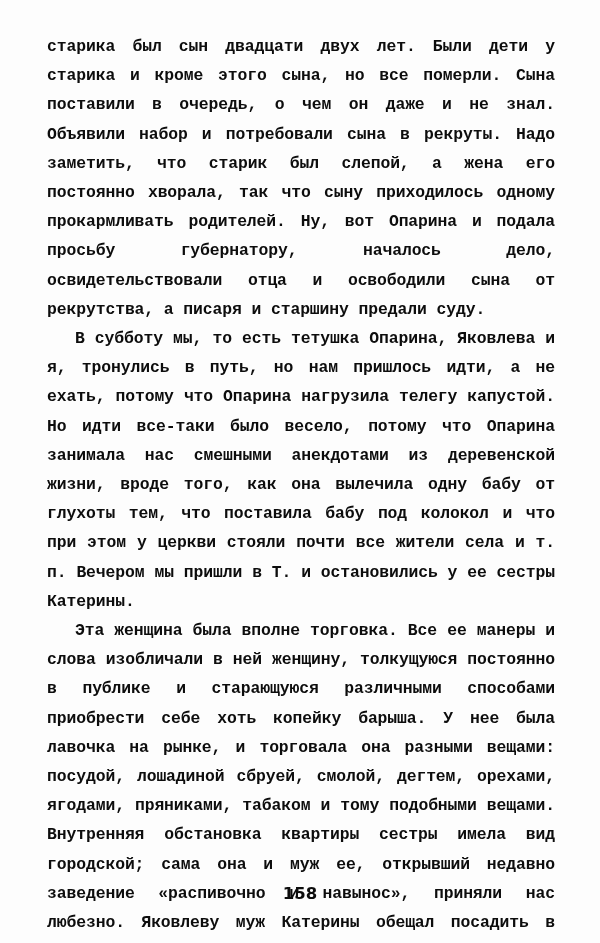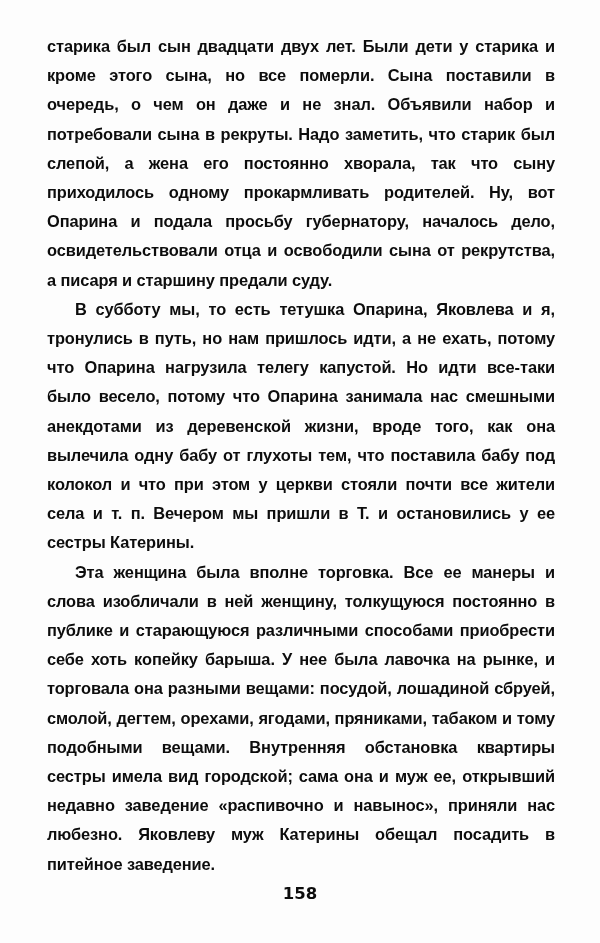--- a/index.html
+++ b/index.html
@@ -29,21 +29,21 @@
     top: 32px;
     width: 508px;
   }
   .para {
     margin: 0 0 0 0;
     text-align: justify;
     text-justify: inter-word;
     font-size: 16.4px;
     line-height: 29.2px;
     font-weight: 700;
-    font-family: Liberation Sans, sans-serif;
+    font-family: Liberation Mono, monospace;
     letter-spacing: -0.1px;
     color: #0d0d0d;
     hyphens: manual;
   }
   .para + .para {
     text-indent: 28px;
   }
   .page-number {
     position: absolute;
     left: 0;

